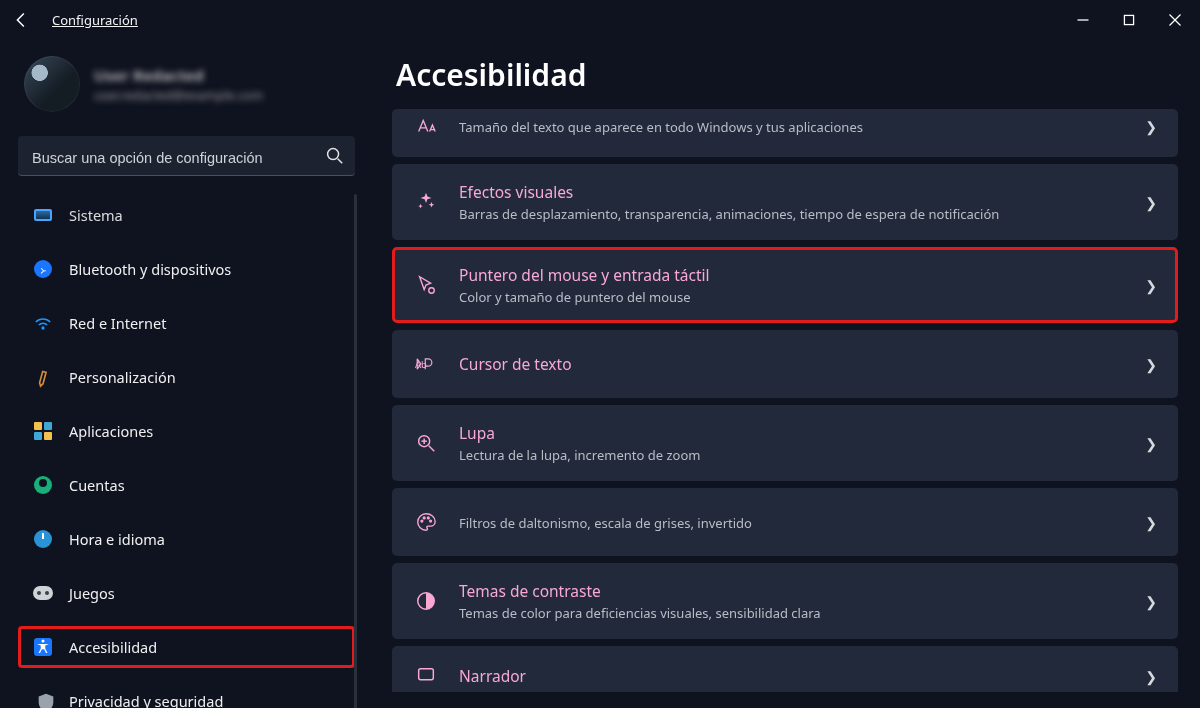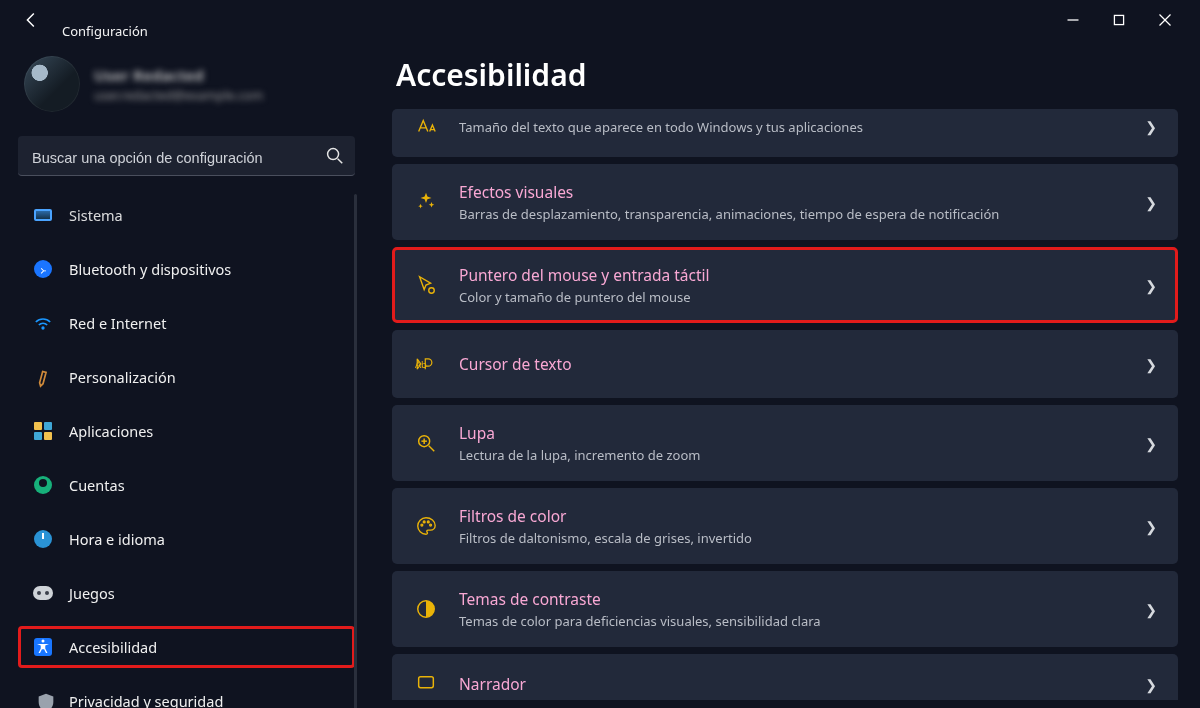--- a/index.html
+++ b/index.html
@@ -8,22 +8,23 @@
     background: #0f1320;
     color: #ffffff;
     width: 1200px;
     height: 708px;
     overflow: hidden;
     position: relative;
   }
   .titlebar {
     height: 40px;
     display: flex;
-    align-items: flex-end;
-    padding: 0 12px;
+    align-items: center;
+    padding: 0 2px;
+    text-decoration: underline;
   }
   .back-btn {
     width: 40px; height: 40px;
     display: flex; align-items: center; justify-content: center;
     cursor: pointer;
     color: #fff;
     font-size: 16px;
   }
   .app-title {
     font-size: 13px;
@@ -181,21 +182,21 @@
     cursor: pointer;
     min-height: 68px;
     border: 3px solid transparent;
   }
   .card.clip-top{ padding-top:0; min-height:48px;}
   .card.clip-bottom{ padding-bottom:0; min-height:40px; border-bottom-left-radius:0;border-bottom-right-radius:0;}
   .card.hl { border: 3px solid #e21b1b; }
   .cicon {
     width: 26px; height: 26px;
     display: flex; align-items: center; justify-content: center;
-    color: #eab308;
+    color: #f9a8d4;
     flex-shrink: 0;
   }
   .ctext { flex: 1; }
   .ctitle { font-size: 15.5px; color:#f9a8d4; }
   .cdesc { font-size: 13px; color: #b9bdc6; margin-top: 2px; }
   .chev { color: #d6d9de; font-size: 14px;}
   svg { width: 22px; height: 22px; }
 </style>
 </head>
 <body>
@@ -411,21 +412,20 @@
         <span class="cicon">
           <svg viewBox="0 0 24 24" fill="none" stroke="currentColor" stroke-width="1.5">
               <path d="M12 3a9 9 0 100 18c1.7 0 2-1.3 1.2-2.2-.8-.9-.2-2.3 1-2.3H17a5 5 0 005-5c0-4.7-4.5-8.5-10-8.5z"></path>
               <circle cx="7.5" cy="11" r="1"></circle>
               <circle cx="10" cy="7.5" r="1"></circle>
               <circle cx="14.5" cy="7.5" r="1"></circle>
               <circle cx="17" cy="11" r="1"></circle>
             </svg>
         </span>
         <div class="ctext">
-          <div class="ctitle">Filtros de color</div>
           <div class="cdesc">Filtros de daltonismo, escala de grises, invertido</div>
         </div>
         <span class="chev">❯</span>
       </div>
 
       <div class="card">
         <span class="cicon">
           <svg viewBox="0 0 24 24" fill="currentColor">
               <circle cx="12" cy="12" r="9" fill="none" stroke="currentColor" stroke-width="1.6"></circle>
               <path d="M12 3a9 9 0 010 18V3z"></path>

